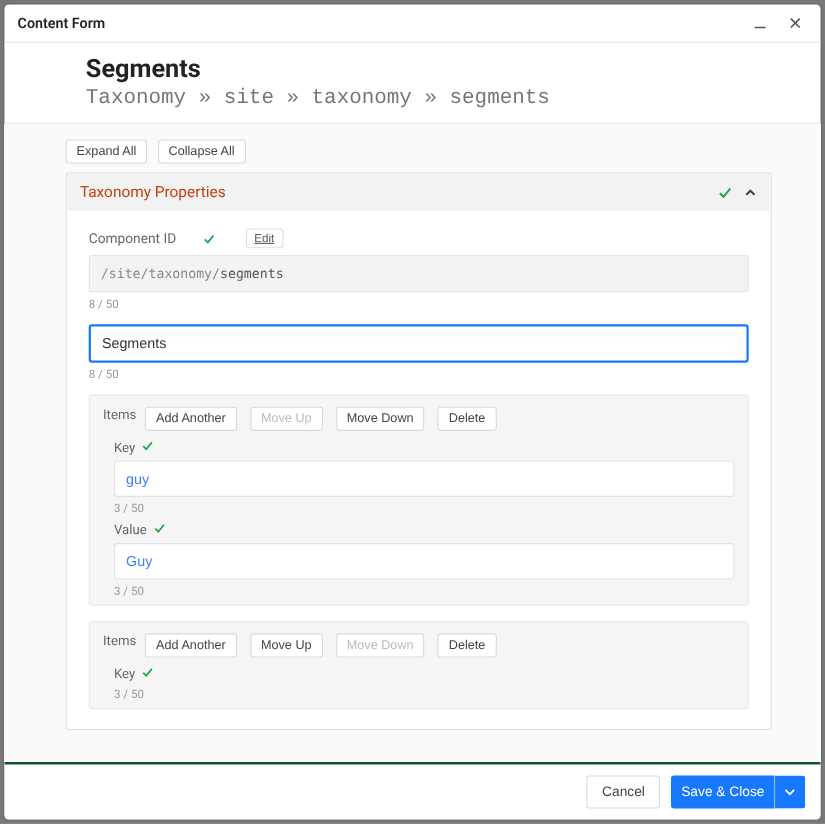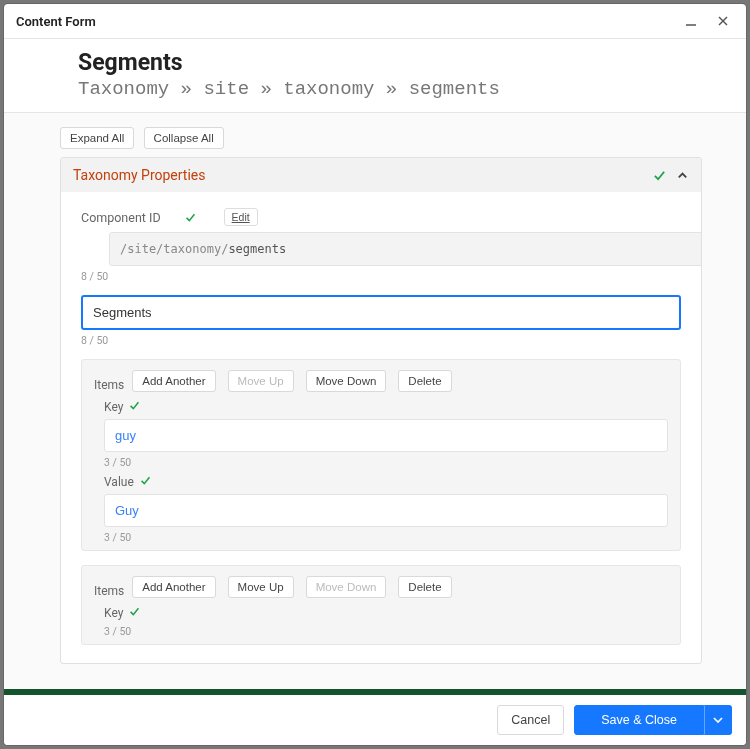--- a/index.html
+++ b/index.html
@@ -59,54 +59,54 @@
   .field { margin-bottom:12px; }
   .field-label { font-size:12.5px; color:#666; margin-bottom:6px; display:flex; align-items:center; gap:24px; }
   .check-ico { color:#1fa34a; }
   .field-label .edit-pill {
     border:1px solid #ddd; background:#fff; border-radius:3px; padding:2px 7px;
     font-size:10.5px; color:#555; margin-left:4px; cursor:pointer;text-decoration:underline;
   }
   .ro-input {
     width:100%; background:#f3f3f3; border:1px solid #e3e3e3; border-radius:3px;
     padding:9px 10px; font-family: ui-monospace,Menlo,Consolas,monospace;
-    font-size:12px; color:#888;margin-left:28px;
+    font-size:12px; color:#888;
   }
   .ro-input .strong { color:#555; }
   .text-input {
     width:100%; background:#fff; border:2px solid #1677ff; border-radius:3px;
     padding:8px 10px; font-size:13px; color:#333; outline:none;
   }
   .plain-input {
     width:100%; background:#fff; border:1px solid #e3e3e3; border-radius:3px;
     padding:8px 10px; font-size:13px; color:#3b82f6; outline:none;
   }
   .counter { text-align:left; font-size:10.5px; color:#999; margin-top:4px; }
   
   .items-group {
     background:#f5f5f5; border:1px solid #e6e6e6; border-radius:3px;
     padding:10px 12px 4px 12px; margin-bottom:14px;
   }
-  .items-toolbar { display:flex; align-items:flex-end; gap:6px; margin-bottom:8px; }
+  .items-toolbar { display:flex; align-items:flex-start; gap:6px; margin-bottom:8px; }
   .items-toolbar .lbl { font-size:12px; color:#666; margin-right:2px; }
   .sub-field { margin:6px 0 2px 10px; }
   .sub-label { font-size:12px; color:#666; display:flex; gap:6px; margin-bottom:5px; }
   
   .footer {
-    border-top:6px solid #14532d; padding:10px 14px;
+    border-top:3px solid #14532d; padding:10px 14px;
     display:flex; justify-content:flex-end; gap:10px; background:#fff;
   }
   .btn {
     border-radius:3px; padding:7px 13px; font-size:12.5px; cursor:pointer;
     border:1px solid #d9d9d9; background:#fff; color:#444;
   }
   .btn-primary-group { display:flex; }
   .btn-primary {
     background:#1677ff; color:#fff; border:1px solid #1677ff;
-    border-radius:3px 0 0 3px; padding:7px 26px; font-size:12.5px; cursor:pointer;
+    border-radius:3px 0 0 3px; padding:7px 8px; font-size:12.5px; cursor:pointer;
   }
   .btn-primary-caret {
     background:#1677ff; color:#fff; border:1px solid #1677ff; border-left:1px solid rgba(255,255,255,.35);
     border-radius:0 3px 3px 0; padding:7px 8px; cursor:pointer; display:flex; align-items:center;
   }
   .btn-primary-caret svg{ width:10px; height:10px; }
   svg { display:block; }
 </style>
 </head>
 <body>

